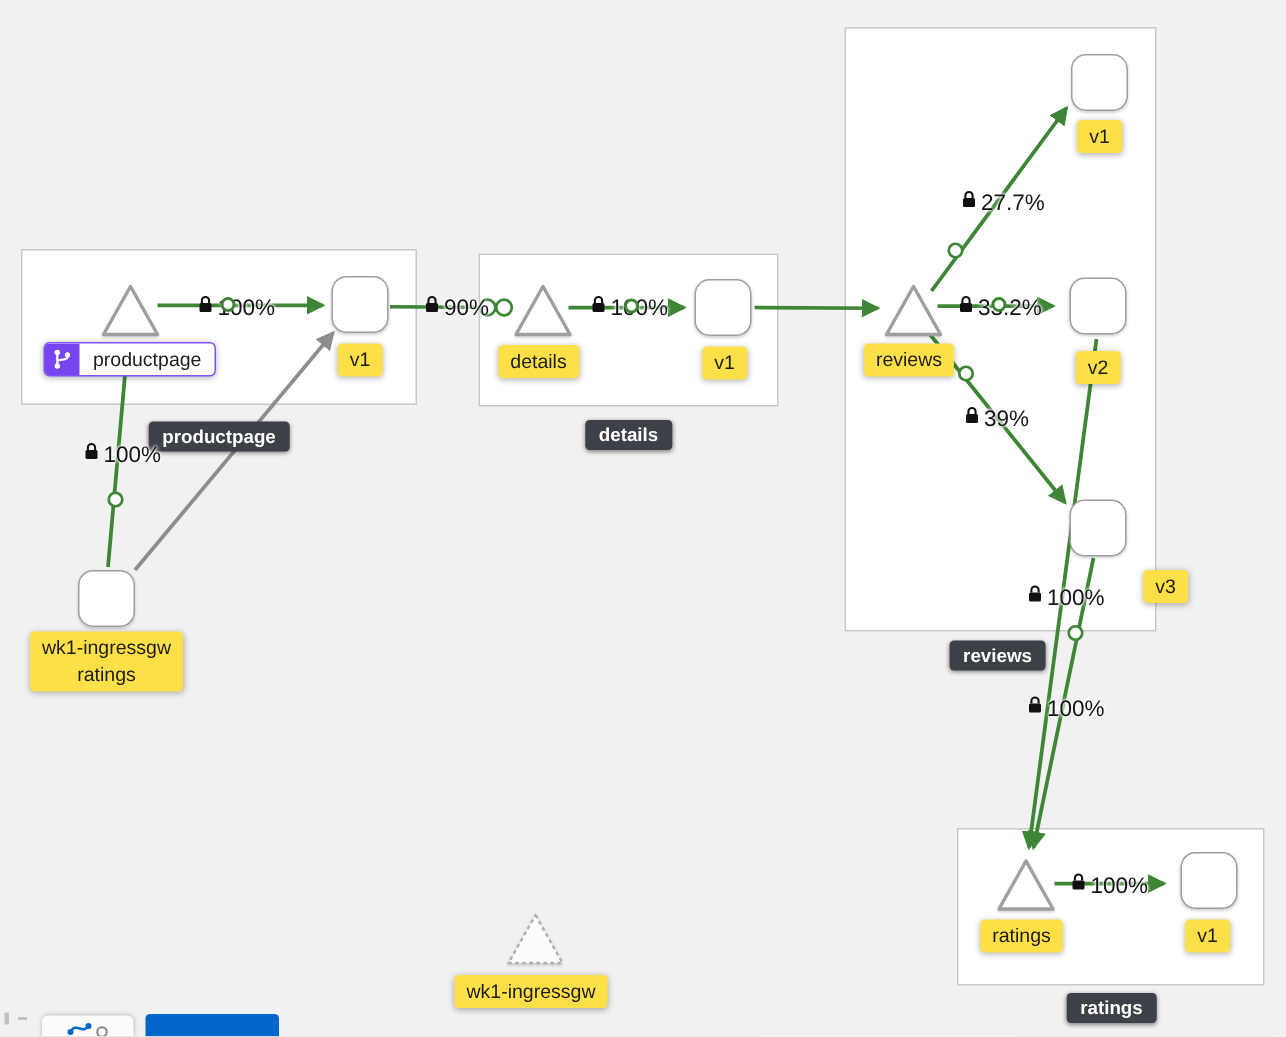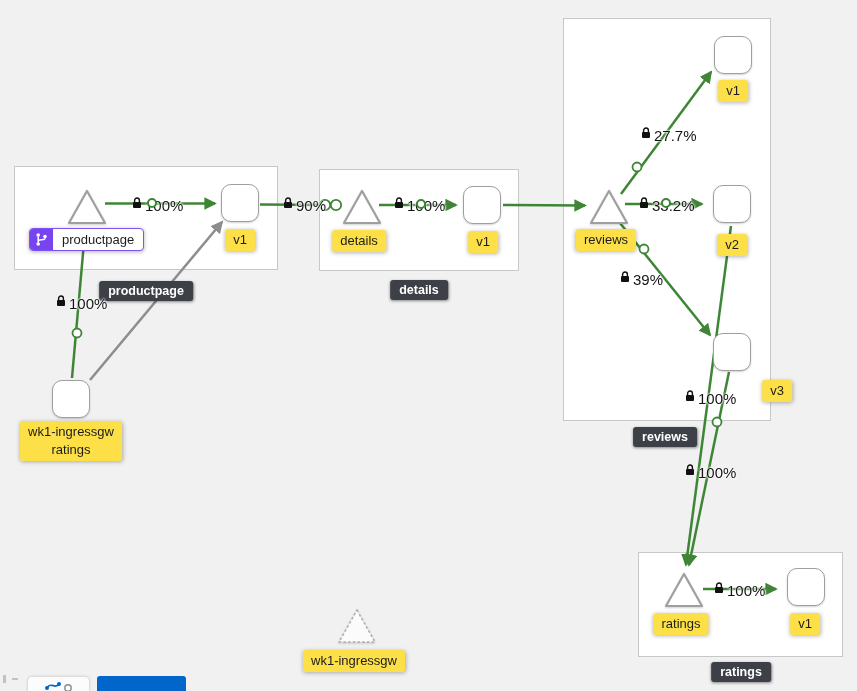--- a/index.html
+++ b/index.html
@@ -203,21 +203,21 @@
       </svg>
     <span>27.7%</span>
   </div>
   <div class="elabel" style="left:639px;top:197px">
     <svg width="10" height="12" viewBox="0 0 10 12">
         <path d="M2.6 5V3.4a2.4 2.4 0 0 1 4.8 0V5" fill="none" stroke="#111" stroke-width="1.4"></path>
         <rect x="1" y="5" width="8" height="6" rx="1" fill="#111"></rect>
       </svg>
     <span>33.2%</span>
   </div>
-  <div class="elabel" style="left:620px;top:271px">
+  <div class="elabel" style="left:643px;top:271px">
     <svg width="10" height="12" viewBox="0 0 10 12">
         <path d="M2.6 5V3.4a2.4 2.4 0 0 1 4.8 0V5" fill="none" stroke="#111" stroke-width="1.4"></path>
         <rect x="1" y="5" width="8" height="6" rx="1" fill="#111"></rect>
       </svg>
     <span>39%</span>
   </div>
   <div class="elabel" style="left:685px;top:390px">
     <svg width="10" height="12" viewBox="0 0 10 12">
         <path d="M2.6 5V3.4a2.4 2.4 0 0 1 4.8 0V5" fill="none" stroke="#111" stroke-width="1.4"></path>
         <rect x="1" y="5" width="8" height="6" rx="1" fill="#111"></rect>

